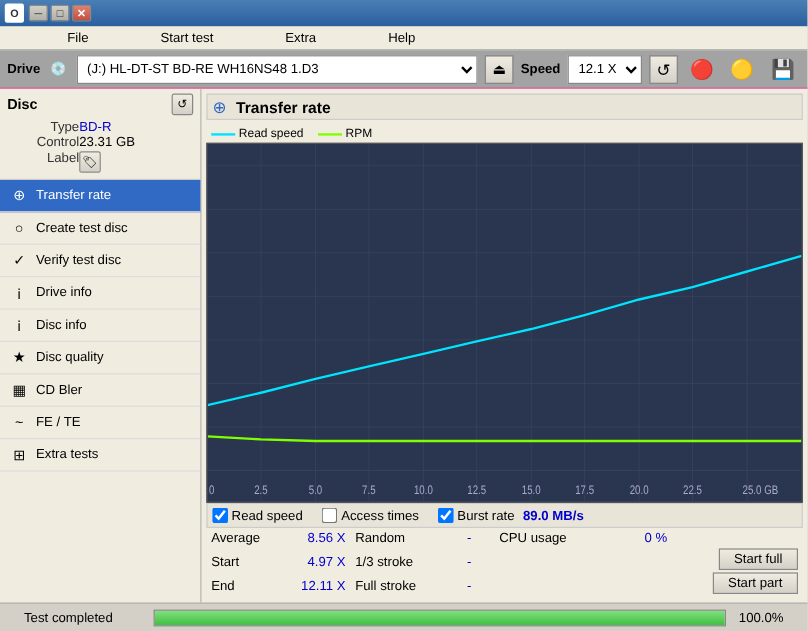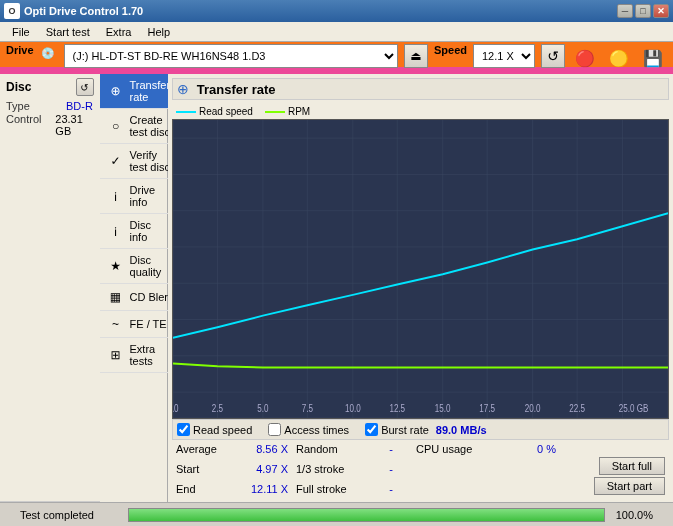--- a/index.html
+++ b/index.html
@@ -48,29 +48,30 @@
       border-bottom: 1px solid #aaa;
       height: 20px;
       display: flex;
       align-items: center;
       padding: 0 4px;
     }
     .menu-item {
       padding: 2px 8px;
       cursor: pointer;
       font-size: 11px;
+      margin-left: 44px;
     }
 
     
     .drive-bar {
-      background: #f97316;
-      border-bottom: 7px solid #ec4899;
+      background: #a3a3a3;
+      border-bottom: 1px solid #ec4899;
       height: 32px;
       display: flex;
-      align-items: flex-start;
+      align-items: center;
       padding: 2px 6px;
       gap: 6px;
     }
     .drive-label { font-size: 11px; font-weight: bold; }
     .drive-select {
       flex: 1;
       height: 24px;
       font-size: 11px;
       border: 1px solid #888;
       background: white;
@@ -103,20 +104,21 @@
       display: flex;
       height: calc(526px - 22px - 20px - 32px - 24px);
     }
 
     
     .sidebar {
       width: 168px;
       background: #f0ece0;
       border-right: 1px solid #aaa;
       display: flex;
+      flex-direction: column;
     }
 
     
     .disc-section {
       padding: 4px 6px;
       border-bottom: 1px solid #ccc;
     }
     .disc-header {
       display: flex;
       align-items: center;
@@ -133,20 +135,21 @@
       cursor: pointer; font-size: 10px;
     }
     .disc-row {
       display: flex;
       margin-bottom: 1px;
     }
     .disc-field {
       width: 60px;
       font-size: 11px;
       color: #333;
+      text-align: right;
     }
     .disc-value {
       font-size: 11px;
       color: #0000cc;
     }
     .disc-value.black { color: #000; }
 
     
     .nav-item {
       display: flex;
@@ -313,21 +316,20 @@
       height: 100%;
       background: linear-gradient(to bottom, #80e080, #40c040);
     }
     .progress-pct { min-width: 40px; text-align: right; }
   </style>
 </head>
 <body>
 
 <div class="title-bar">
   <div class="title-bar-icon">O</div>
-  <div class="title-bar-title">Opti Drive Control 1.70</div>
   <div class="title-bar-controls">
     <div class="title-btn">─</div>
     <div class="title-btn">□</div>
     <div class="title-btn close">✕</div>
   </div>
 </div>
 
 <div class="menu-bar">
   <div class="menu-item">File</div>
   <div class="menu-item">Start test</div>
@@ -362,20 +364,24 @@
         <div class="disc-icon-btn">↺</div>
       </div>
       <div class="disc-row">
         <span class="disc-field">Type</span>
         <span class="disc-value">BD-R</span>
       </div>
       <div class="disc-row">
         <span class="disc-field">Control</span>
         <span class="disc-value black">23.31 GB</span>
       </div>
+      <div class="disc-row">
+        <span class="disc-field">Label</span>
+        <span class="disc-icon-btn" style="font-size:10px;">🏷</span>
+      </div>
     </div>
 
     <div id="nav-items">
     <div class="nav-item active">
           <span class="nav-icon">⊕</span>
           <span>Transfer rate</span>
         </div>
         <div class="nav-item">
           <span class="nav-icon">○</span>
           <span>Create test disc</span>

